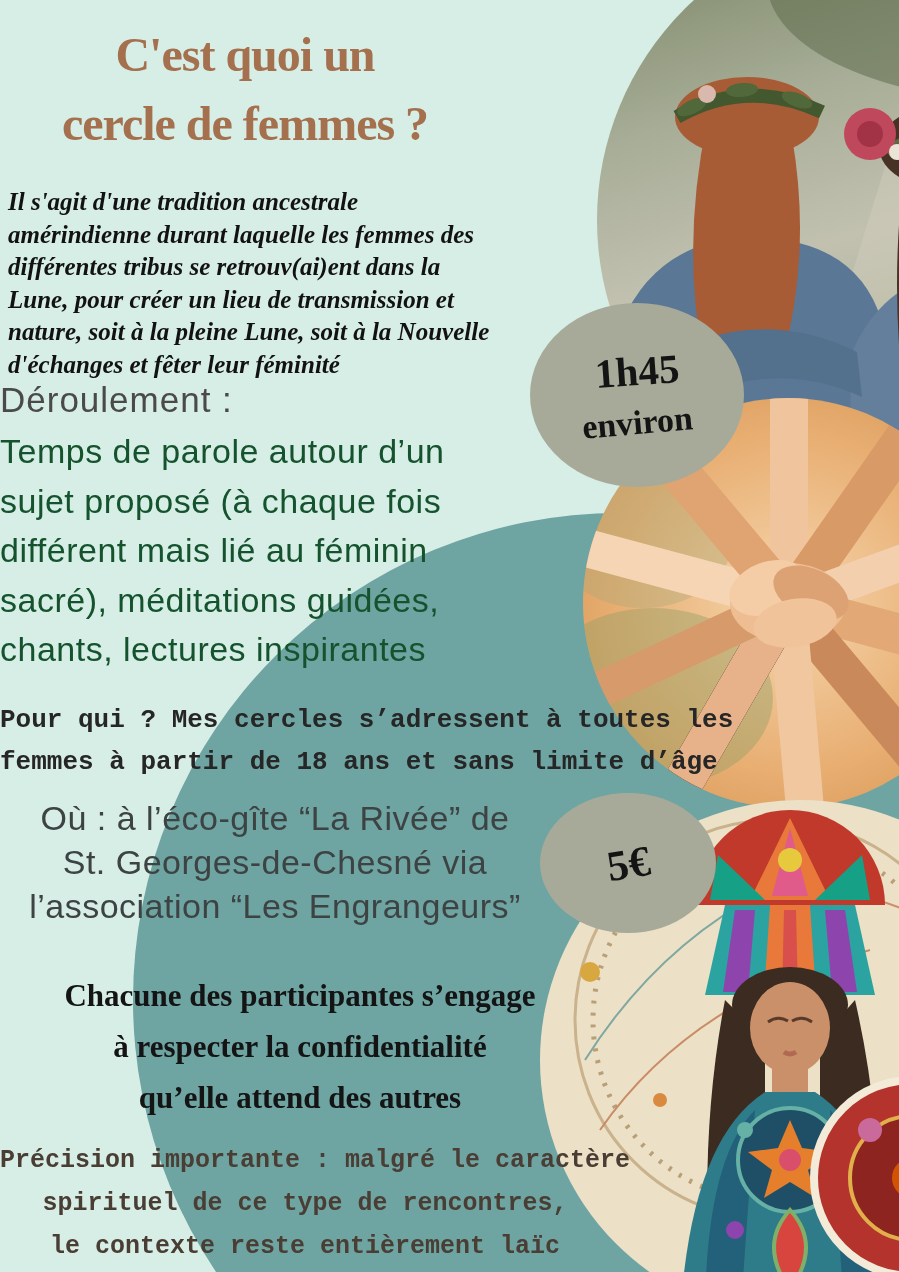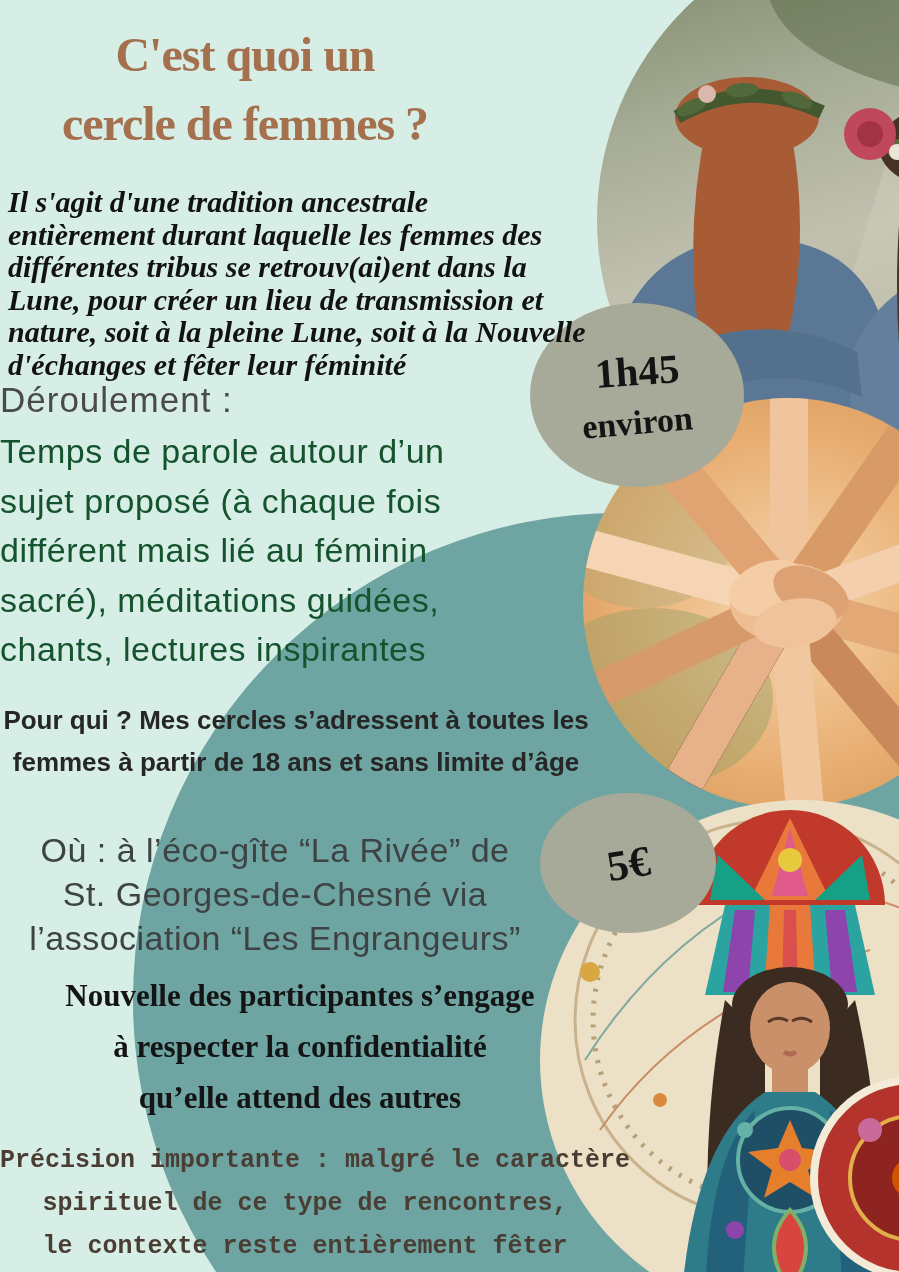--- a/index.html
+++ b/index.html
@@ -27,28 +27,28 @@
   .badge-price{left:540px;top:793px;width:176px;height:140px;}
   .badge-price .b1{font-size:43px;transform:rotate(-9deg);line-height:1;}
   
   .txt{z-index:4;}
   .line{white-space:nowrap;}
   .title{left:0;top:20px;width:490px;text-align:center;
     font-family:"Liberation Serif",serif;font-weight:700;letter-spacing:-1px;
     font-size:48px;line-height:69px;color:#a4704e;}
   .intro{left:8px;top:186px;
     font-family:"Liberation Serif",serif;font-weight:700;font-style:italic;
-    font-size:30px;line-height:32.5px;color:#121212;}
+    font-size:25px;line-height:32.5px;color:#121212;}
   .der-head{left:0;top:380px;width:585px;text-align:left;
     font-size:35px;color:#4a4a4a;letter-spacing:1px;}
   .der-body{left:0;top:427px;width:585px;text-align:left;
     font-size:34px;line-height:49.5px;color:#14532d;letter-spacing:0.5px;}
   .pourqui{left:0;top:699px;width:592px;text-align:center;
-    font-family:Liberation Sans, sans-serif;font-weight:700;font-size:26px;line-height:42px;color:#262626;}
-  .location{left:0;top:828px;width:550px;text-align:center;
+    font-family:Liberation Mono, monospace;font-weight:700;font-size:26px;line-height:42px;color:#262626;}
+  .location{left:0;top:796px;width:550px;text-align:center;
     font-size:34px;line-height:44px;color:#3d4343;letter-spacing:0.5px;}
   .engagement{left:0;top:970px;width:600px;text-align:center;
     font-family:cursive;font-weight:700;font-size:31px;line-height:51px;color:#141414;}
   .precision{left:0;top:1139px;width:610px;text-align:center;
     font-family:Liberation Mono, monospace;font-weight:700;font-size:25px;line-height:43px;color:#493d34;}
 </style>
 </head>
 <body>
 
 <div class="poster">
@@ -215,21 +215,21 @@
     <div class="b1">5€</div>
   </div>
 
   <div class="abs txt title">
     <div class="line">C'est quoi un</div>
     <div class="line">cercle de femmes ?</div>
   </div>
 
   <div class="abs txt intro">
     <div class="line">Il s'agit d'une tradition ancestrale</div>
-    <div class="line">entièrement durant laquelle les femmes des</div>
+    <div class="line">amérindienne durant laquelle les femmes des</div>
     <div class="line">différentes tribus se retrouv(ai)ent dans la</div>
     <div class="line">Lune, pour créer un lieu de transmission et</div>
     <div class="line">nature, soit à la pleine Lune, soit à la Nouvelle</div>
     <div class="line">d'échanges et fêter leur féminité</div>
   </div>
 
   <div class="abs txt der-head">Déroulement :</div>
   <div class="abs txt der-body">
     <div class="line">Temps de parole autour d’un</div>
     <div class="line">sujet proposé (à chaque fois</div>
@@ -243,24 +243,24 @@
     <div class="line">femmes à partir de 18 ans et sans limite d’âge</div>
   </div>
 
   <div class="abs txt location">
     <div class="line">Où : à l’éco-gîte “La Rivée” de</div>
     <div class="line">St. Georges-de-Chesné via</div>
     <div class="line">l’association “Les Engrangeurs”</div>
   </div>
 
   <div class="abs txt engagement">
-    <div class="line">Nouvelle des participantes s’engage</div>
+    <div class="line">Chacune des participantes s’engage</div>
     <div class="line">à respecter la confidentialité</div>
     <div class="line">qu’elle attend des autres</div>
   </div>
 
   <div class="abs txt precision">
     <div class="line">Précision importante : malgré le caractère</div>
     <div class="line">spirituel de ce type de rencontres,</div>
-    <div class="line">le contexte reste entièrement fêter</div>
+    <div class="line">le contexte reste entièrement laïc</div>
   </div>
 
 </div>
 
 </body></html>

